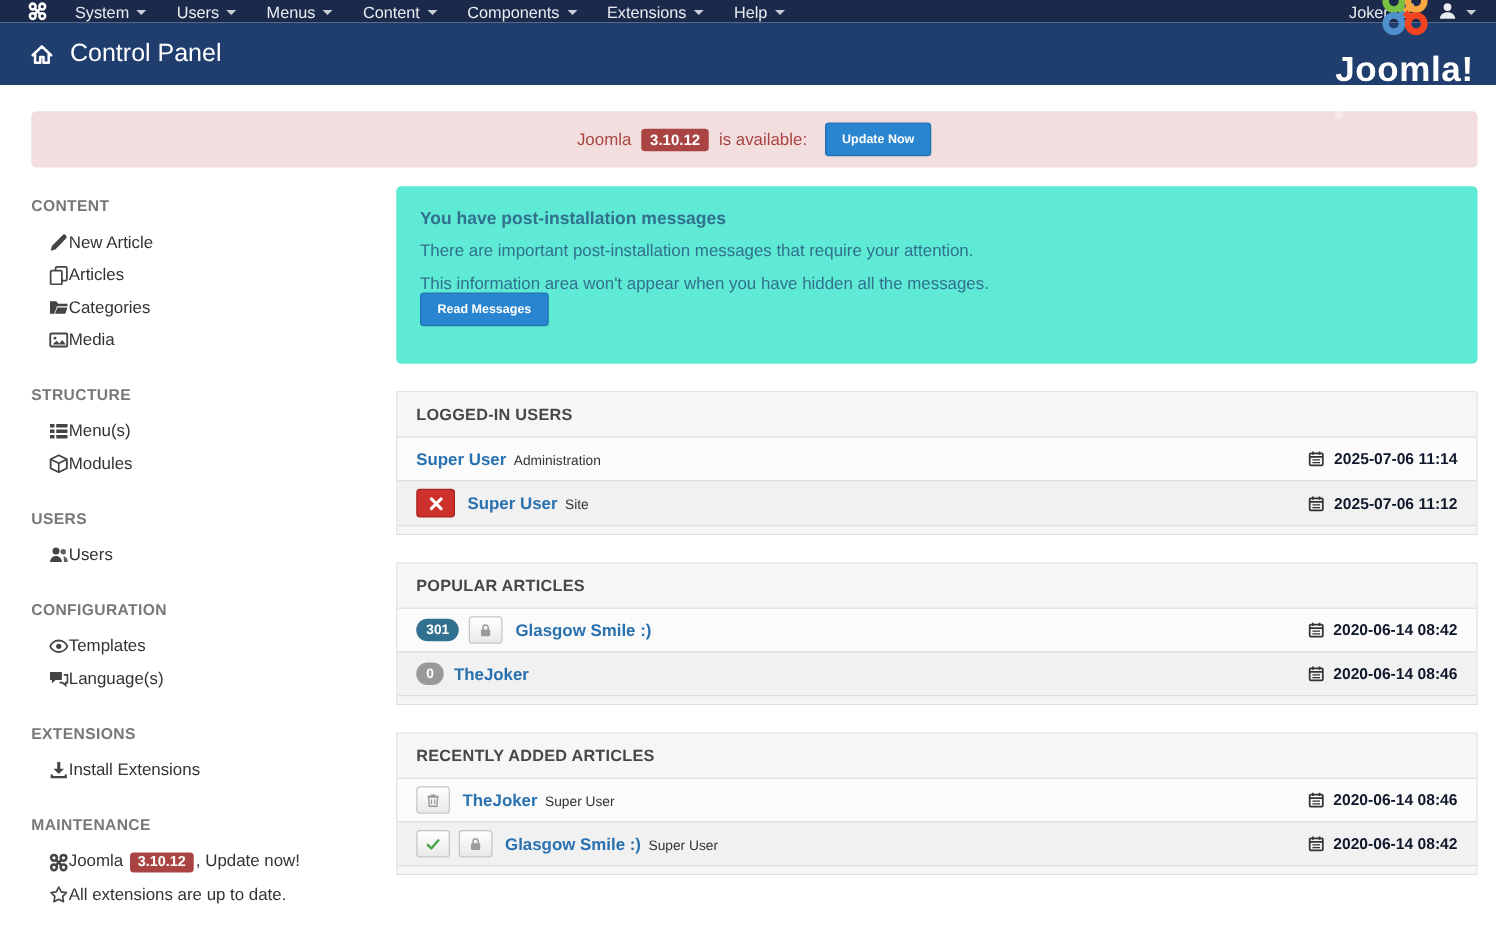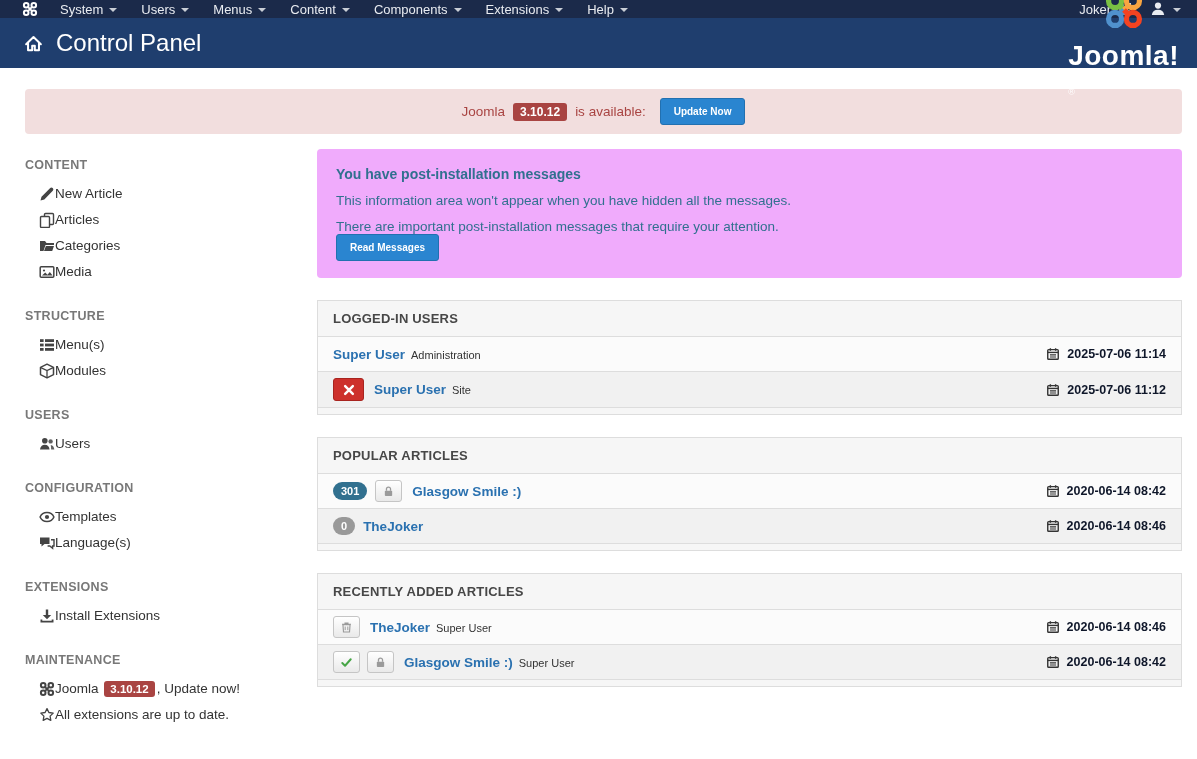--- a/index.html
+++ b/index.html
@@ -28,21 +28,21 @@
   .topnav-right { margin-left:auto; display:flex; align-items:center; gap:18px; }
   .user-link { display:flex; align-items:center; gap:7px; cursor:pointer; color:#e9ecf1; }
   .profile-toggle { display:flex; align-items:center; gap:7px; cursor:pointer; color:#e9ecf1; }
 
   
   .titlebar {
     height:50px; background:#1f3e6e; display:flex; align-items:center;
     padding:0 18px 0 24px;
   }
   .titlebar .home { color:#fff; }
-  .page-title { color:#fff; font-size:24px; font-weight:400; margin-left:13px; }
+  .page-title { color:#fff; font-size:20px; font-weight:400; margin-left:13px; }
   .brand { margin-left:auto; display:flex; align-items:center; gap:9px; cursor:pointer;flex-direction:column; }
   .brand-text { color:#fff; font-size:28px; font-weight:700; letter-spacing:.5px; }
   .brand-reg { color:#fff; font-size:9px; align-self:flex-start; margin-top:6px; }
 
   
   .update-alert {
     margin:21px 15px 0 25px; height:45px; background:#f2dede; border-radius:4px;
     display:flex; align-items:center; justify-content:center; gap:8px;
     color:#a94442; font-size:13.5px;
   }
@@ -71,21 +71,21 @@
   .side-item .icn { color:#444; flex:none; width:16px; }
   .side-badge {
     background:#a94442; color:#fff; font-weight:700; font-size:11.5px;
     padding:2px 6px; border-radius:3px; margin:0 2px;
   }
 
   .main { flex:1; min-width:0; }
 
   
   .postinstall {
-    margin-top:15px; background:#f0abfc; border-radius:4px; padding:15px 19px 17px;
+    margin-top:15px; background:#5eead4; border-radius:4px; padding:15px 19px 30px;
   }
   .postinstall h3 { margin:2px 0 0; font-size:14px; color:#31708f; font-weight:700; }
   .postinstall p { margin:11px 0 0; font-size:13.5px; color:#31708f; }
   .postinstall .btn-primary { }
 
   
   .panel { margin-top:22px; border:1px solid #ddd; background:#fff; }
   .panel-header {
     background:#f6f6f6; padding:10px 15px; font-size:13px; font-weight:700;
     color:#474747; letter-spacing:.2px;
@@ -342,22 +342,22 @@
           <path d="M8 1.6l1.9 3.9 4.3.6-3.1 3 .7 4.3L8 11.4l-3.8 2 .7-4.3-3.1-3 4.3-.6z" fill="none" stroke="currentColor" stroke-width="1.3" stroke-linejoin="round"></path>
         </svg>
         <span>All extensions are up to date.</span>
       </div>
     </div>
 
     <div class="main">
 
       <div class="postinstall">
         <h3>You have post-installation messages</h3>
+        <p>There are important post-installation messages that require your attention.</p>
         <p>This information area won't appear when you have hidden all the messages.</p>
-        <p>There are important post-installation messages that require your attention.</p>
         <button class="btn-primary">Read Messages</button>
       </div>
 
       <div class="panel">
         <div class="panel-header">LOGGED-IN USERS</div>
         <div class="row odd">
           <span class="link-group">
             <span class="link">Super User</span>
             <span class="meta">Administration</span>
           </span>

